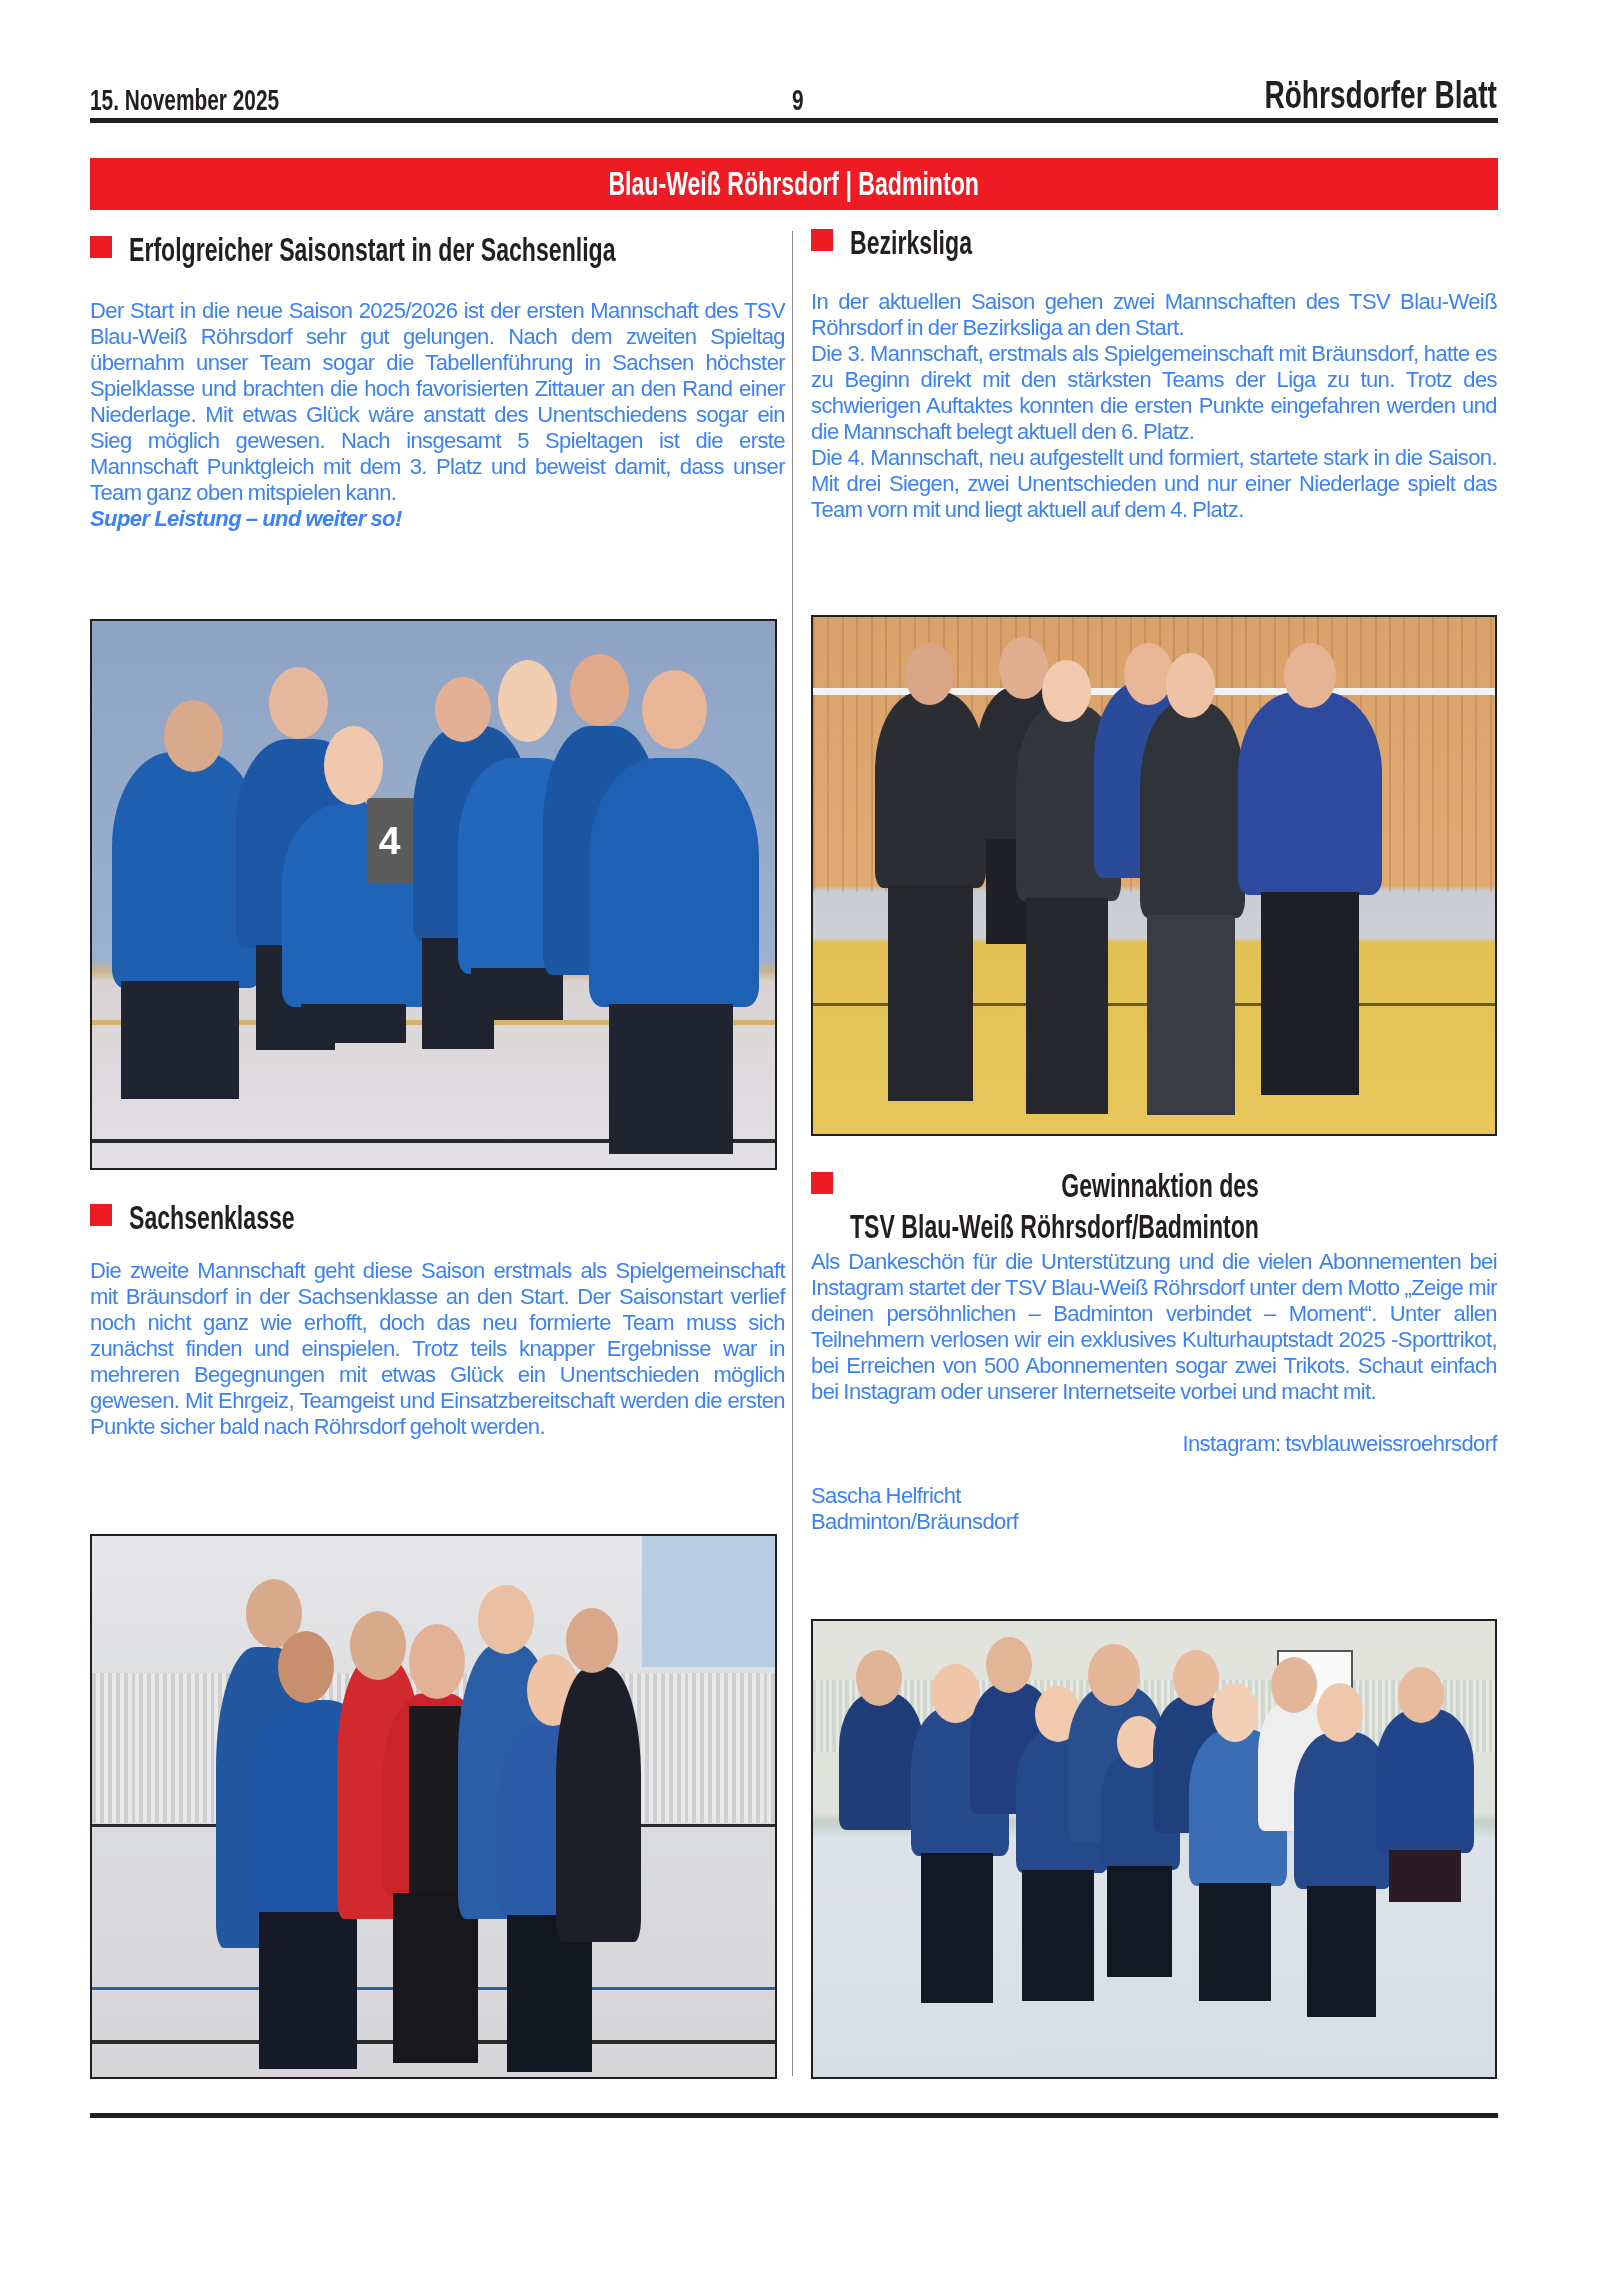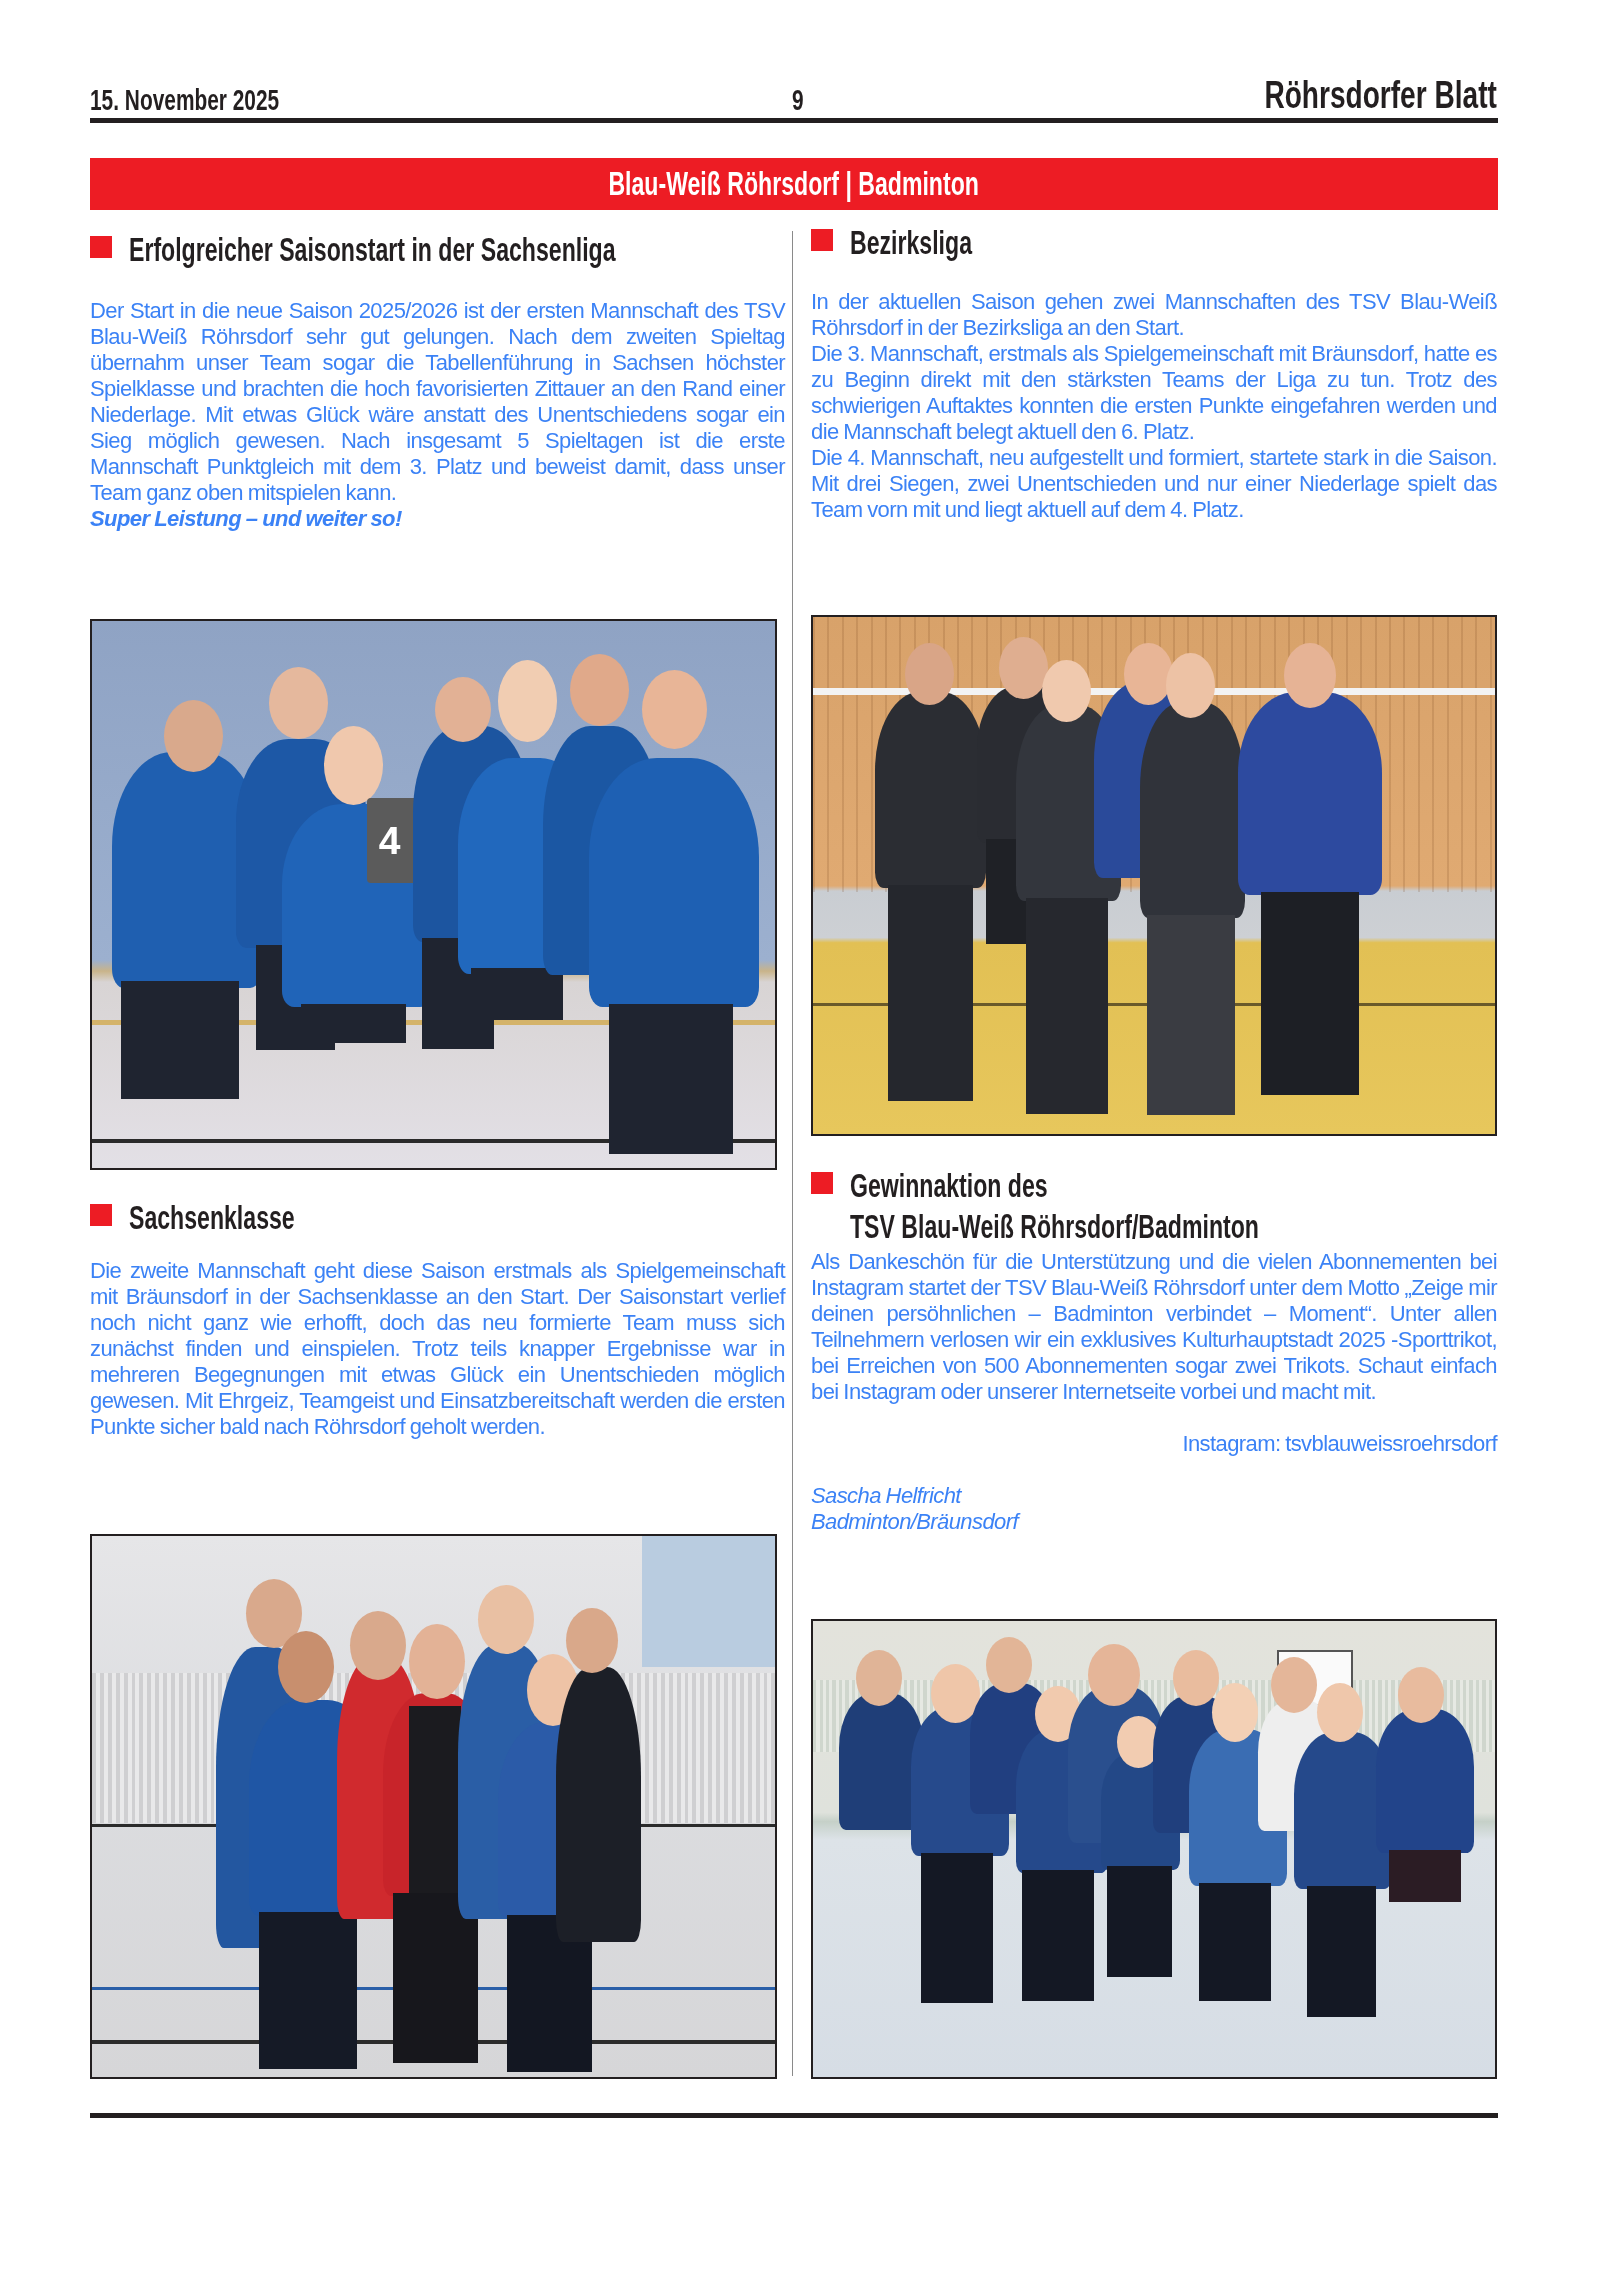--- a/index.html
+++ b/index.html
@@ -21,36 +21,36 @@
   .banner {
     position: absolute; left: 90px; width: 1408px; top: 158px; height: 52px; background: #ed1c24;
     display: flex; align-items: center; justify-content: center;
   }
   .banner-text {
     color: #ffffff; font-weight: bold; font-size: 33px; transform: scaleX(0.7); white-space: nowrap;
   }
   .col-divider { position: absolute; left: 792px; top: 231px; width: 1.3px; height: 1845px; background: #8a8a8a; }
 
   
-  .sec-head { position: absolute; display: flex; align-items: flex-start; }
+  .sec-head { position: absolute; display: flex; align-items: flex-start; text-align: right; }
   .sec-square { width: 22px; height: 22px; background: #ed1c24; flex: 0 0 auto; margin-top: 6.5px; }
   .sec-title {
     margin-left: 17px; font-weight: bold; font-size: 33px; line-height: 41px; color: #231f20;
     transform: scaleX(0.7); transform-origin: left top; white-space: nowrap;
   }
   .sec-title span { display: block; }
 
   
   .body-text {
     position: absolute; font-size: 22px; line-height: 26px; text-align: justify; color: #3b82f6;
     letter-spacing: -0.6px; word-spacing: -0.7px; hyphens: manual;
   }
   .body-text p { margin: 0; }
   .body-text .em-bold { font-weight: bold; font-style: italic; }
-  .body-text .italic { font-style: italic; }
+  .body-text .italic { }
   .spacer { height: 26px; }
 
   
   .photo { position: absolute; border: 2px solid #231f20; overflow: hidden; box-sizing: border-box; }
   .figure { position: absolute; border-radius: 40% 40% 8% 8%; }
   .head { position: absolute; border-radius: 50%; background: #d9a98c; }
   .legs { position: absolute; background: #1f2430; }
 </style>
 </head>
 <body>

